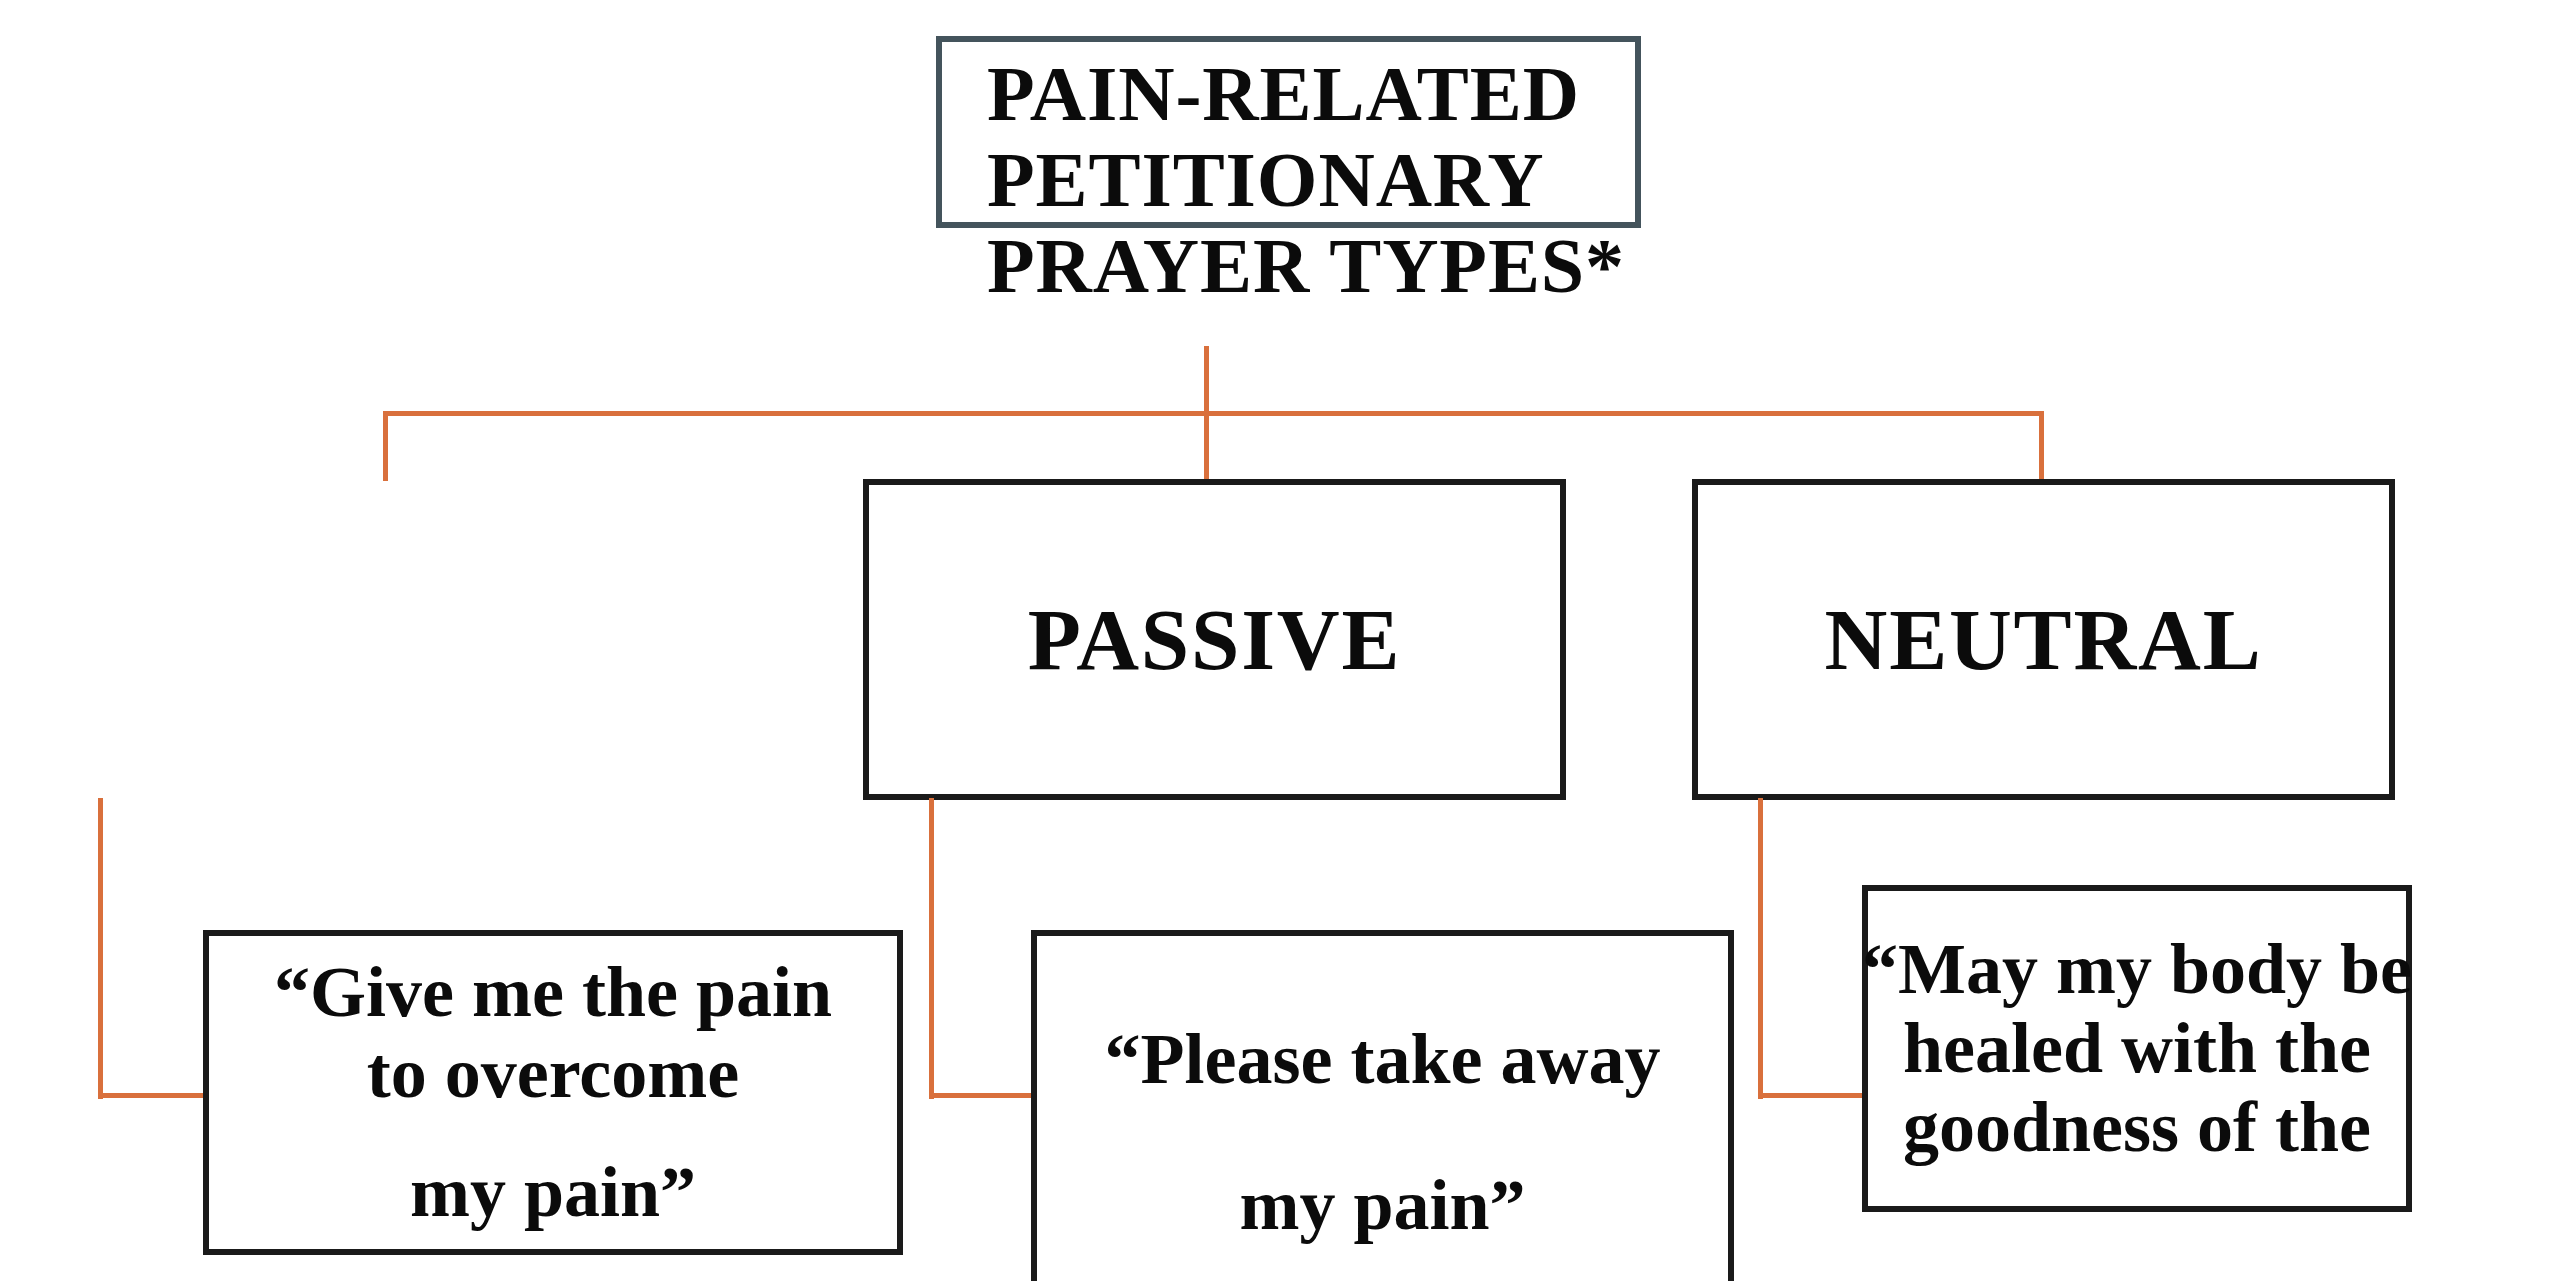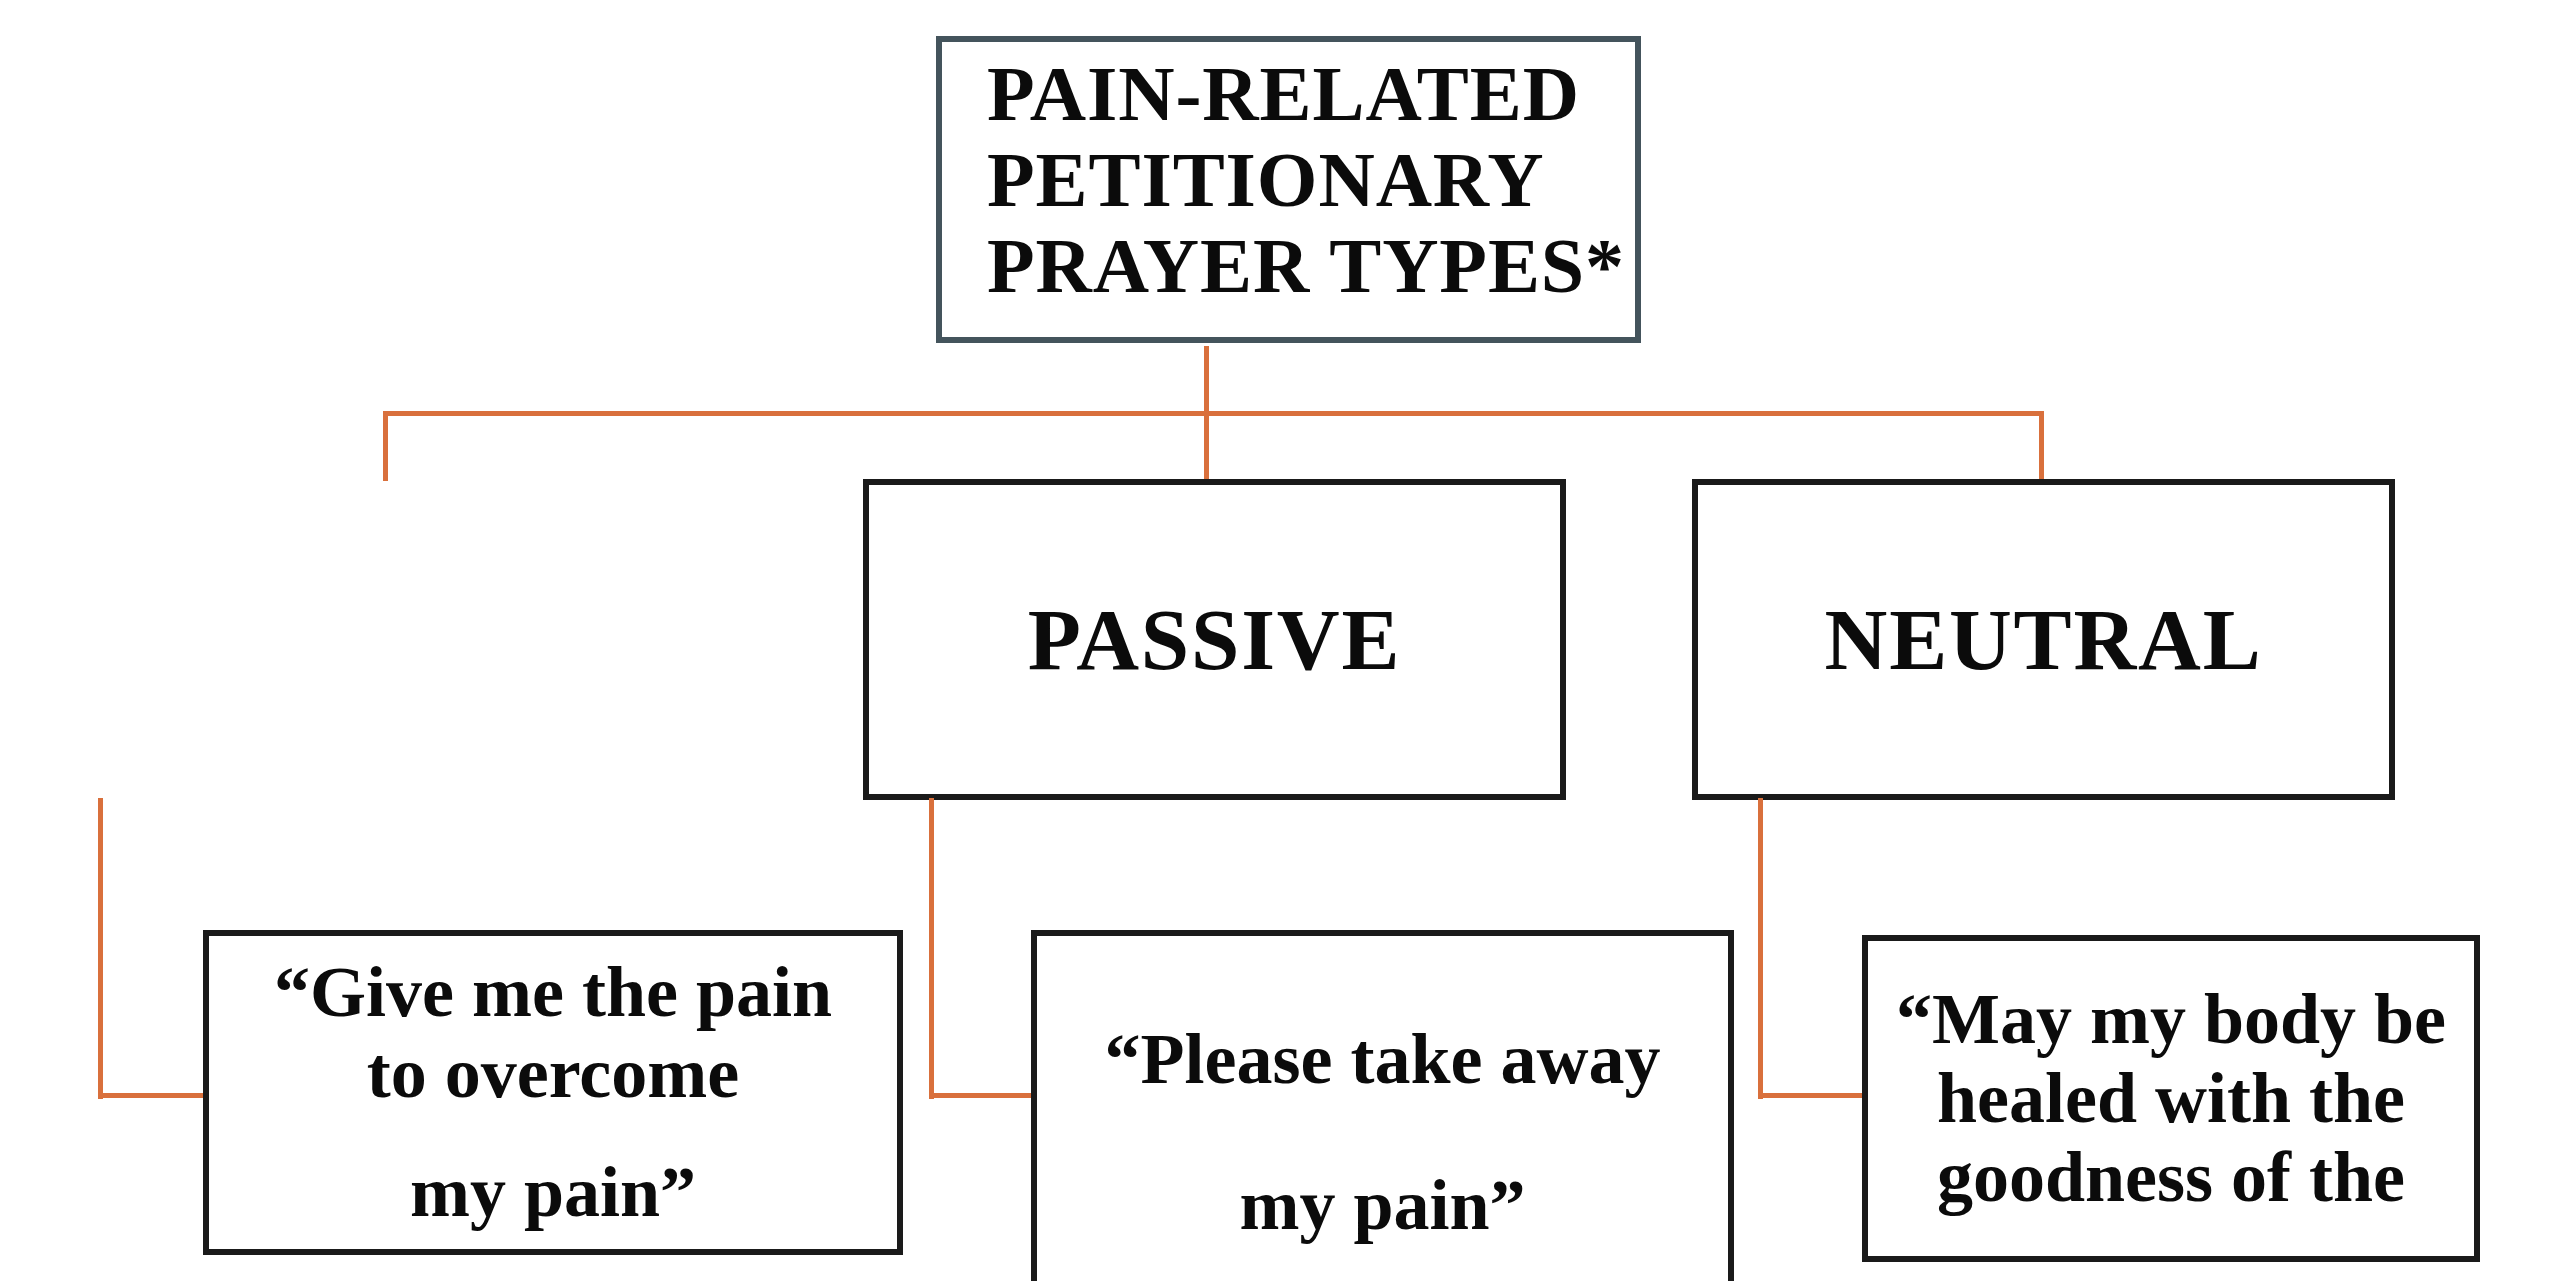--- a/index.html
+++ b/index.html
@@ -15,21 +15,21 @@
     background:var(--bg);
     font-family:"Liberation Serif","DejaVu Serif",serif;
     overflow:hidden;
   }
   .canvas{position:relative;width:2576px;height:1282px;background:var(--bg);}
 
   .box{position:absolute;background:#fff;color:var(--text);}
 
   
   .title-box{
-    left:936px;top:36px;width:705px;height:307px;
+    left:936px;top:36px;width:705px;height:192px;
     border:6.3px solid var(--title-border);
     padding:9px 0 0 45px;
   }
   .title-line{
     font-size:78px;font-weight:bold;line-height:86px;
     white-space:nowrap;letter-spacing:0.9px;
   }
 
   
   .branch-box{
@@ -45,21 +45,21 @@
   .branch-neutral{left:1692px;}
 
   
   .quote-box{
     border:6.3px solid var(--box-border);
     display:flex;flex-direction:column;align-items:center;justify-content:center;
     text-align:center;
   }
   .quote-active {left:203px; top:930px;width:700px;height:325px;}
   .quote-passive{left:1031px;top:930px;width:703px;height:404px;}
-  .quote-neutral{left:1862px;top:935px;width:618px;height:327px;align-items:center;}
+  .quote-neutral{left:1862px;top:885px;width:550px;height:327px;align-items:center;}
   .quote-line{
     font-size:72px;font-weight:bold;line-height:81px;white-space:nowrap;
   }
   .quote-neutral .quote-line{line-height:79px;}
   .gap{margin-top:38px;}
   .gap-lg{margin-top:65px;}
 
   
   .conn{position:absolute;background:var(--connector);}
   .conn.v{width:5.4px;}

